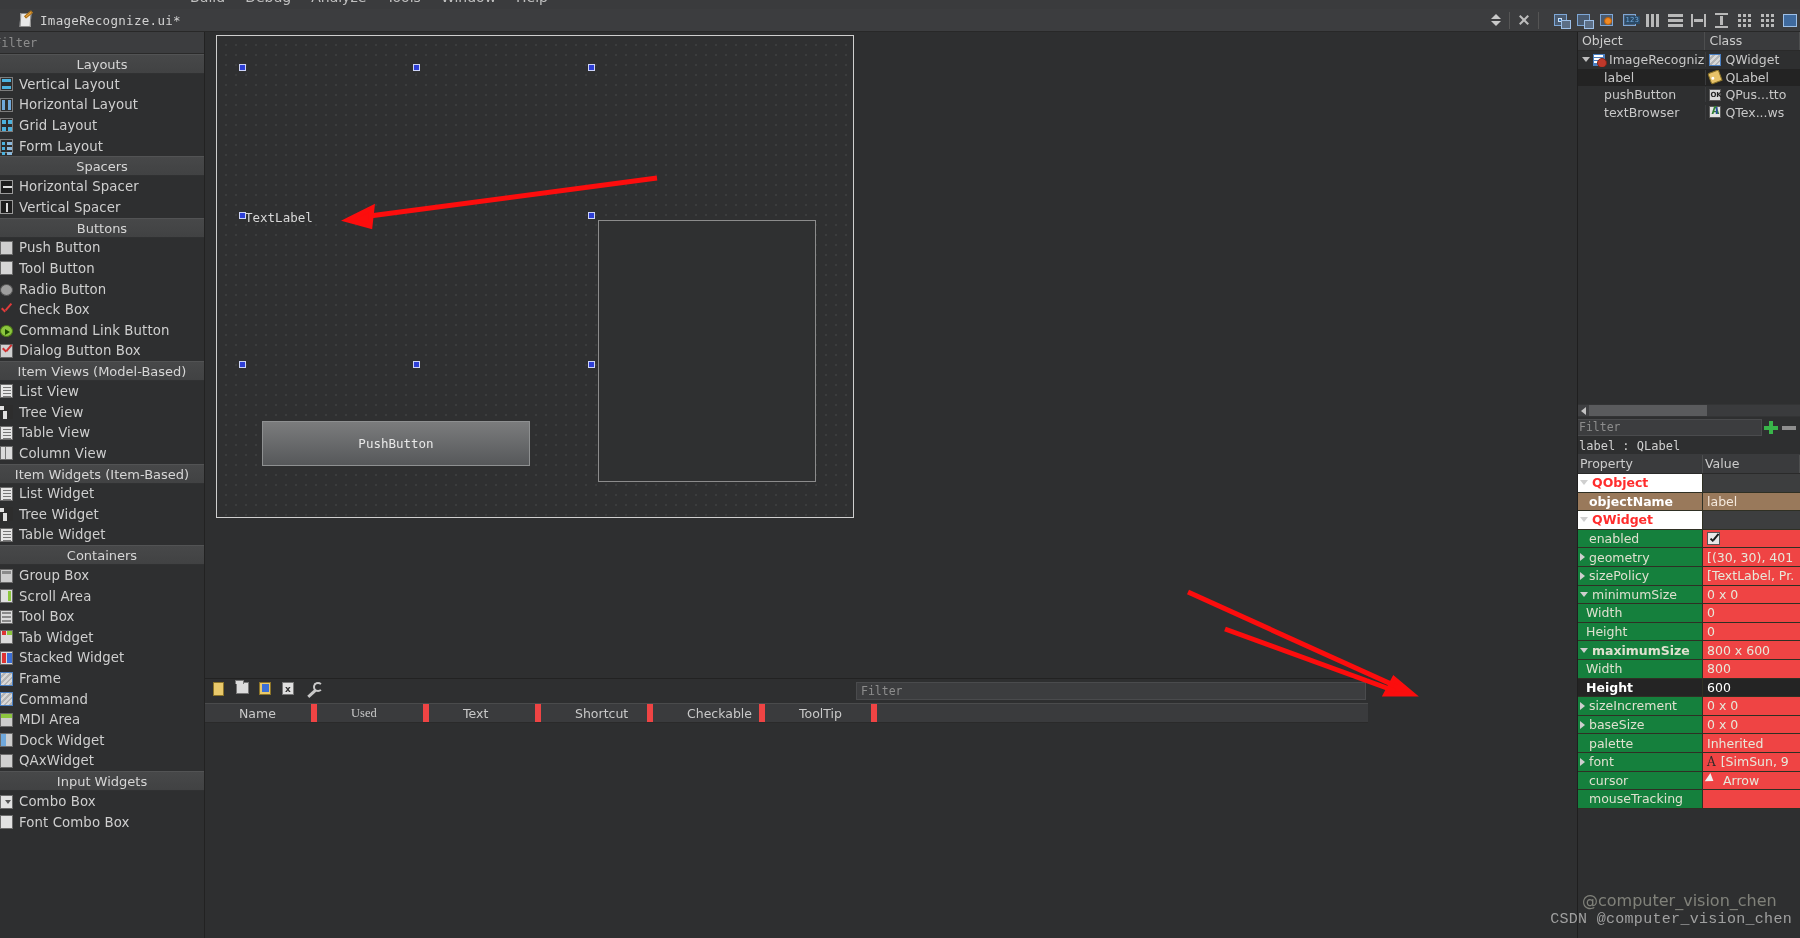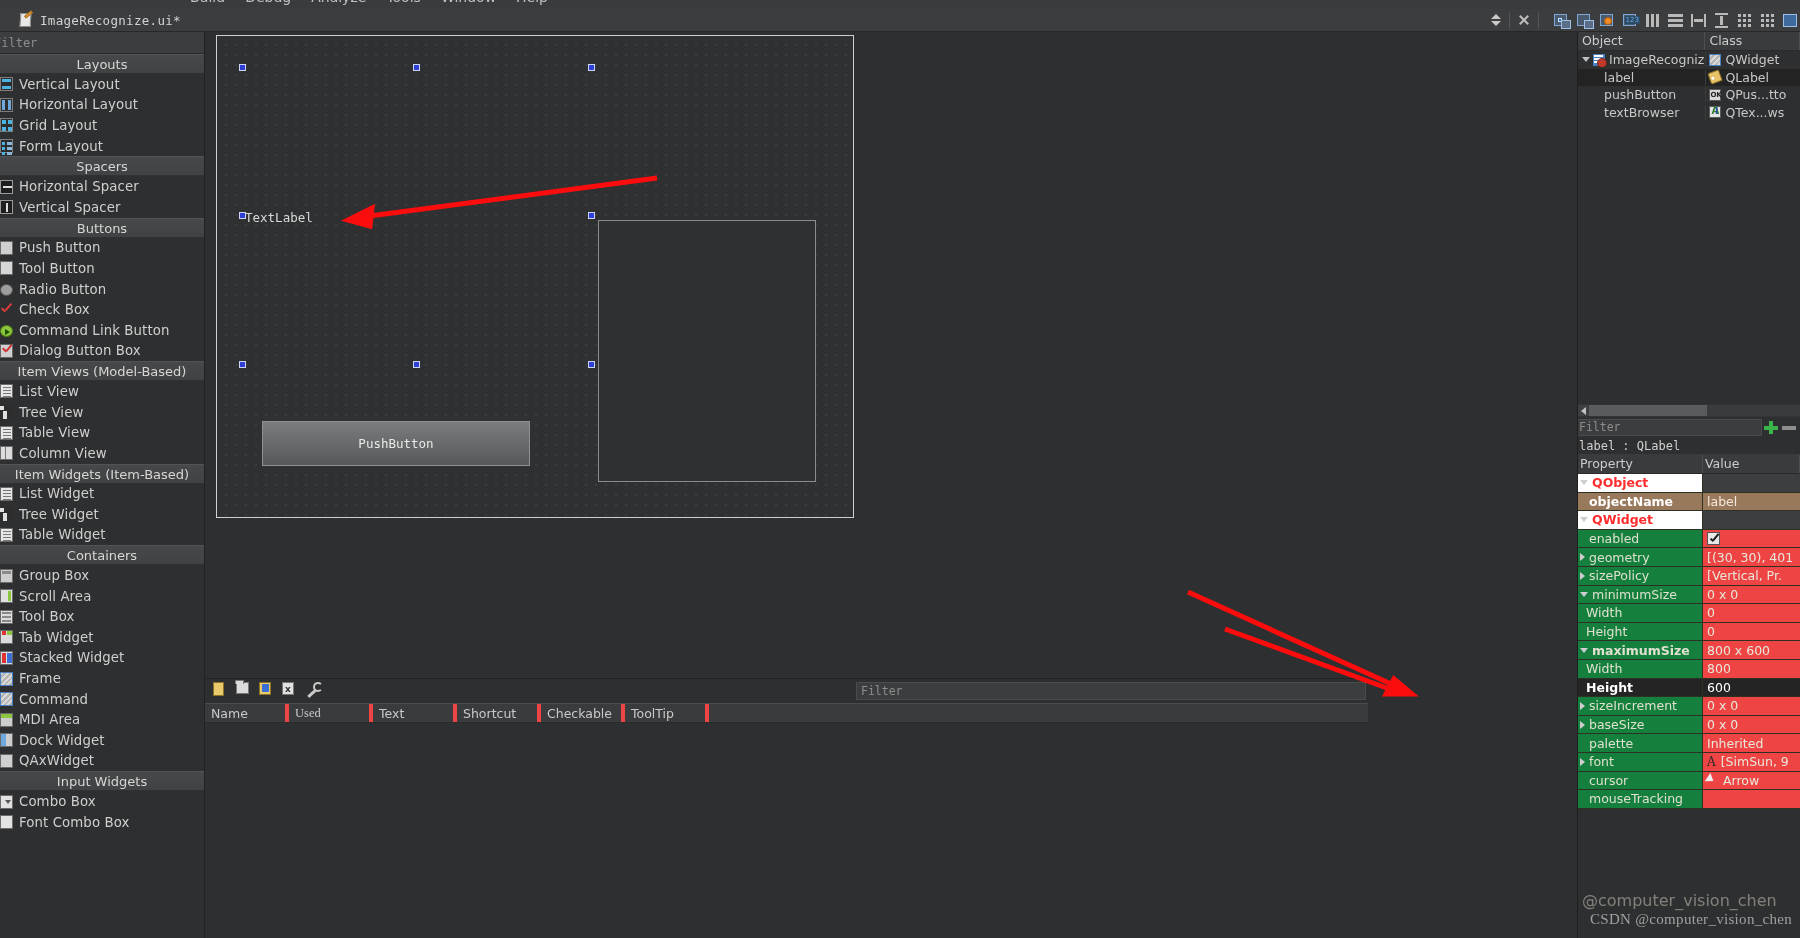--- a/index.html
+++ b/index.html
@@ -214,21 +214,21 @@
   .ic-wr { width:14px;height:14px; }
   .ic-wr:before{content:'';position:absolute;left:2px;top:10px;width:10px;height:3px;background:#c9c9c9;transform:rotate(-42deg);}
   .ic-wr:after{content:'';position:absolute;left:8px;top:0px;width:6px;height:6px;border:2px solid #c9c9c9;border-radius:50%;border-right-color:transparent;}
   .ae-filter {
     position:absolute; right:2px; top:3px; width:510px; height:18px;
     background:#3c3d3f; border:1px solid #4a4b4d;
     font-family:"DejaVu Sans Mono","Liberation Mono",monospace;
     font-size:11.5px; color:#8d8d8d; padding-left:4px; line-height:17px;
   }
   .ae-header { display:flex; height:20px; background:#3a3b3d; border-top:1px solid #4a4b4c; border-bottom:1px solid #2a2a2a; }
-  .ae-col { font-size:12.5px; color:#c9c9c9; padding-left:6px; line-height:19px; border-right:4px solid #ef4444; }
+  .ae-col { font-size:12.5px; color:#c9c9c9; padding-left:6px; line-height:19px; border-right:6px solid #ef4444;margin-left:28px; }
 
   
   .obj-inspector {
     position:absolute; left:1577px; top:32px; width:223px; height:385px;
     background:#2e2f30; border-left:1px solid #1f1f1f;
   }
   .oi-header { display:flex; height:19px; background:#3a3b3d; border-bottom:1px solid #2a2a2a; }
   .oi-h { font-size:12.5px; color:#cccccc; padding-left:4px; line-height:18px; border-right:1px solid #4d4e4f; }
   .oi-row { display:flex; height:17.5px; align-items:center; font-size:12.5px; }
   .oi-row.sel { background:#232323; }
@@ -310,21 +310,21 @@
     transform:rotate(34deg); border-top:5px solid transparent;
   }
 
   
   .ann { position:absolute; left:0; top:0; width:1800px; height:938px; pointer-events:none; }
 
   
   .watermark {
     position:absolute; right:8px; bottom:10px;
     font-size:15px; color:#b9b9b9; opacity:.82; letter-spacing:.3px;
-    font-family:Liberation Serif, serif;
+    font-family:Liberation Mono, monospace;
   }
   .watermark-pe {
     position:absolute; left:4px; bottom:28px;
     font-size:16px; color:#c3c4b6; opacity:.55;
     font-family:"DejaVu Sans","Liberation Sans",sans-serif; white-space:nowrap;text-align:center;
   }
 </style>
 </head>
 <body>
 
@@ -744,21 +744,21 @@
           <div class="pe-pval">
             <span>[(30, 30), 401</span>
           </div>
         </div>
         <div class="pe-row olive">
           <div class="pe-pname">
             <span class="pe-exp"></span>
             <span>sizePolicy</span>
           </div>
           <div class="pe-pval">
-            <span>[Vertical, Pr.</span>
+            <span>[TextLabel, Pr.</span>
           </div>
         </div>
         <div class="pe-row olive">
           <div class="pe-pname">
             <span class="pe-exp open"></span>
             <span>minimumSize</span>
           </div>
           <div class="pe-pval">
             <span>0 x 0</span>
           </div>

